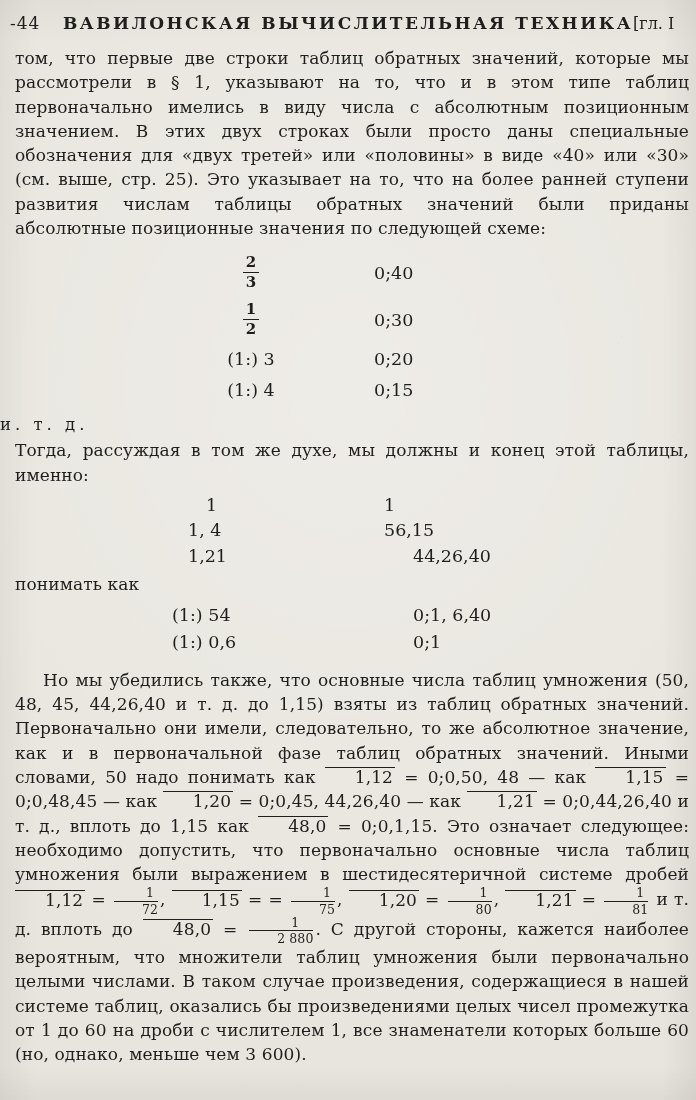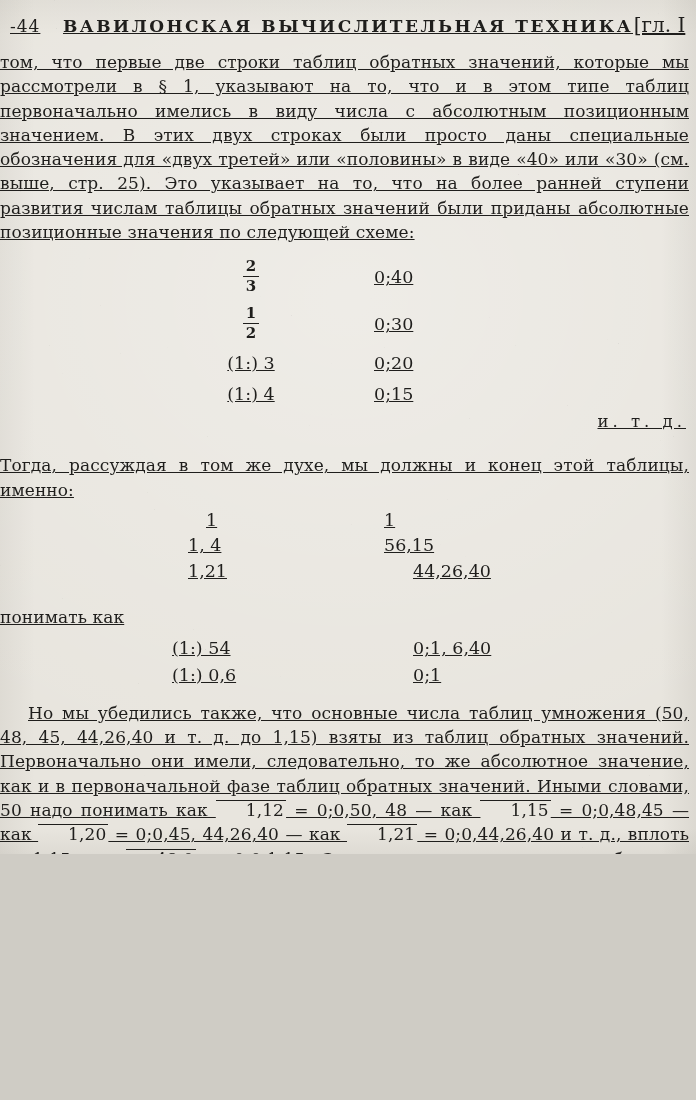--- a/index.html
+++ b/index.html
@@ -3,53 +3,52 @@
 <meta charset="utf-8">
 <style>
   :root{
     --paper:#e8e5de;
     --ink:#1f1e1c;
   }
   html,body{margin:0;padding:0;}
   body{background:#cfccc5;font-family:"DejaVu Serif", serif;}
   .page{
     position:relative;
-    width:696px;height:854px;
+    width:696px;height:1100px;
     margin:0 auto;
     overflow:hidden;
     color:var(--ink);
     background:
       radial-gradient(130% 90% at 50% 35%, rgba(255,255,255,0.28), rgba(255,255,255,0) 65%),
       linear-gradient(90deg, rgba(60,55,45,0.06), rgba(0,0,0,0) 5%, rgba(0,0,0,0) 95%, rgba(60,55,45,0.07)),
       linear-gradient(180deg, rgba(60,55,45,0.05), rgba(0,0,0,0) 4%, rgba(0,0,0,0) 97%, rgba(60,55,45,0.06)),
       var(--paper);
-    text-decoration: underline;
   }
   .grain{position:absolute;inset:0;width:100%;height:100%;pointer-events:none;z-index:9;}
 
   
   .runhead{
     display:flex;align-items:baseline;
     padding:13px 10px 0 10px;
   }
   .pagenum{width:70px;font-size:17px;letter-spacing:1px;}
   .runtitle{flex:1;text-align:left;font-size:17px;font-weight:700;letter-spacing:2.5px;white-space:nowrap;}
-  .chapter{width:70px;text-align:center;font-size:20px;}
+  .chapter{width:70px;text-align:left;font-size:16px;}
 
   
   .bodytext{
     margin:0;
-    padding:0 7px 0 0;
+    padding:0 7px 0 15px;
     font-size:17px;
     line-height:24.3px;
     text-align:justify;
     letter-spacing:0.1px;
   }
   .mt1{margin-top:13px;}
-  .mt2{margin-top:22px;}
+  .mt2{margin-top:4px;}
   .indent{text-indent:28px;}
 
   
   .ov{
     display:inline-block;
     line-height:1.02;
     border-top:1.5px solid var(--ink);
     padding:1px 2px 0 2px;
   }
 
@@ -72,21 +71,21 @@
   .tbl{font-size:17.5px;}
   .tbl .row{display:flex;align-items:center;}
   .tbl .l{flex:0 0 auto;box-sizing:border-box;}
   .tbl .r{flex:0 0 auto;}
 
   .scheme{margin-top:9px;}
   .scheme .row{height:31px;}
   .scheme .row.frow{height:47px;}
   .scheme .l{width:110px;margin-left:196px;text-align:center;}
   .scheme .r{margin-left:68px;}
-  .etc{margin-top:3px;text-align:right;font-size:16.5px;letter-spacing:4px;padding-right:10px;}
+  .etc{margin-top:10px;text-align:left;font-size:16.5px;letter-spacing:4px;padding-right:10px;}
 
   .endtbl{margin-top:5px;}
   .endtbl .row{height:25.5px;}
   .endtbl .l{width:120px;margin-left:188px;}
   .endtbl .r{margin-left:76px;}
   .endtbl .row:nth-child(1) .l{padding-left:18px;}
   .endtbl .row:nth-child(3) .r{padding-left:29px;}
   .endtbl .row:nth-child(4) .r{padding-left:27px;}
 
   .recip{margin-top:5px;}

